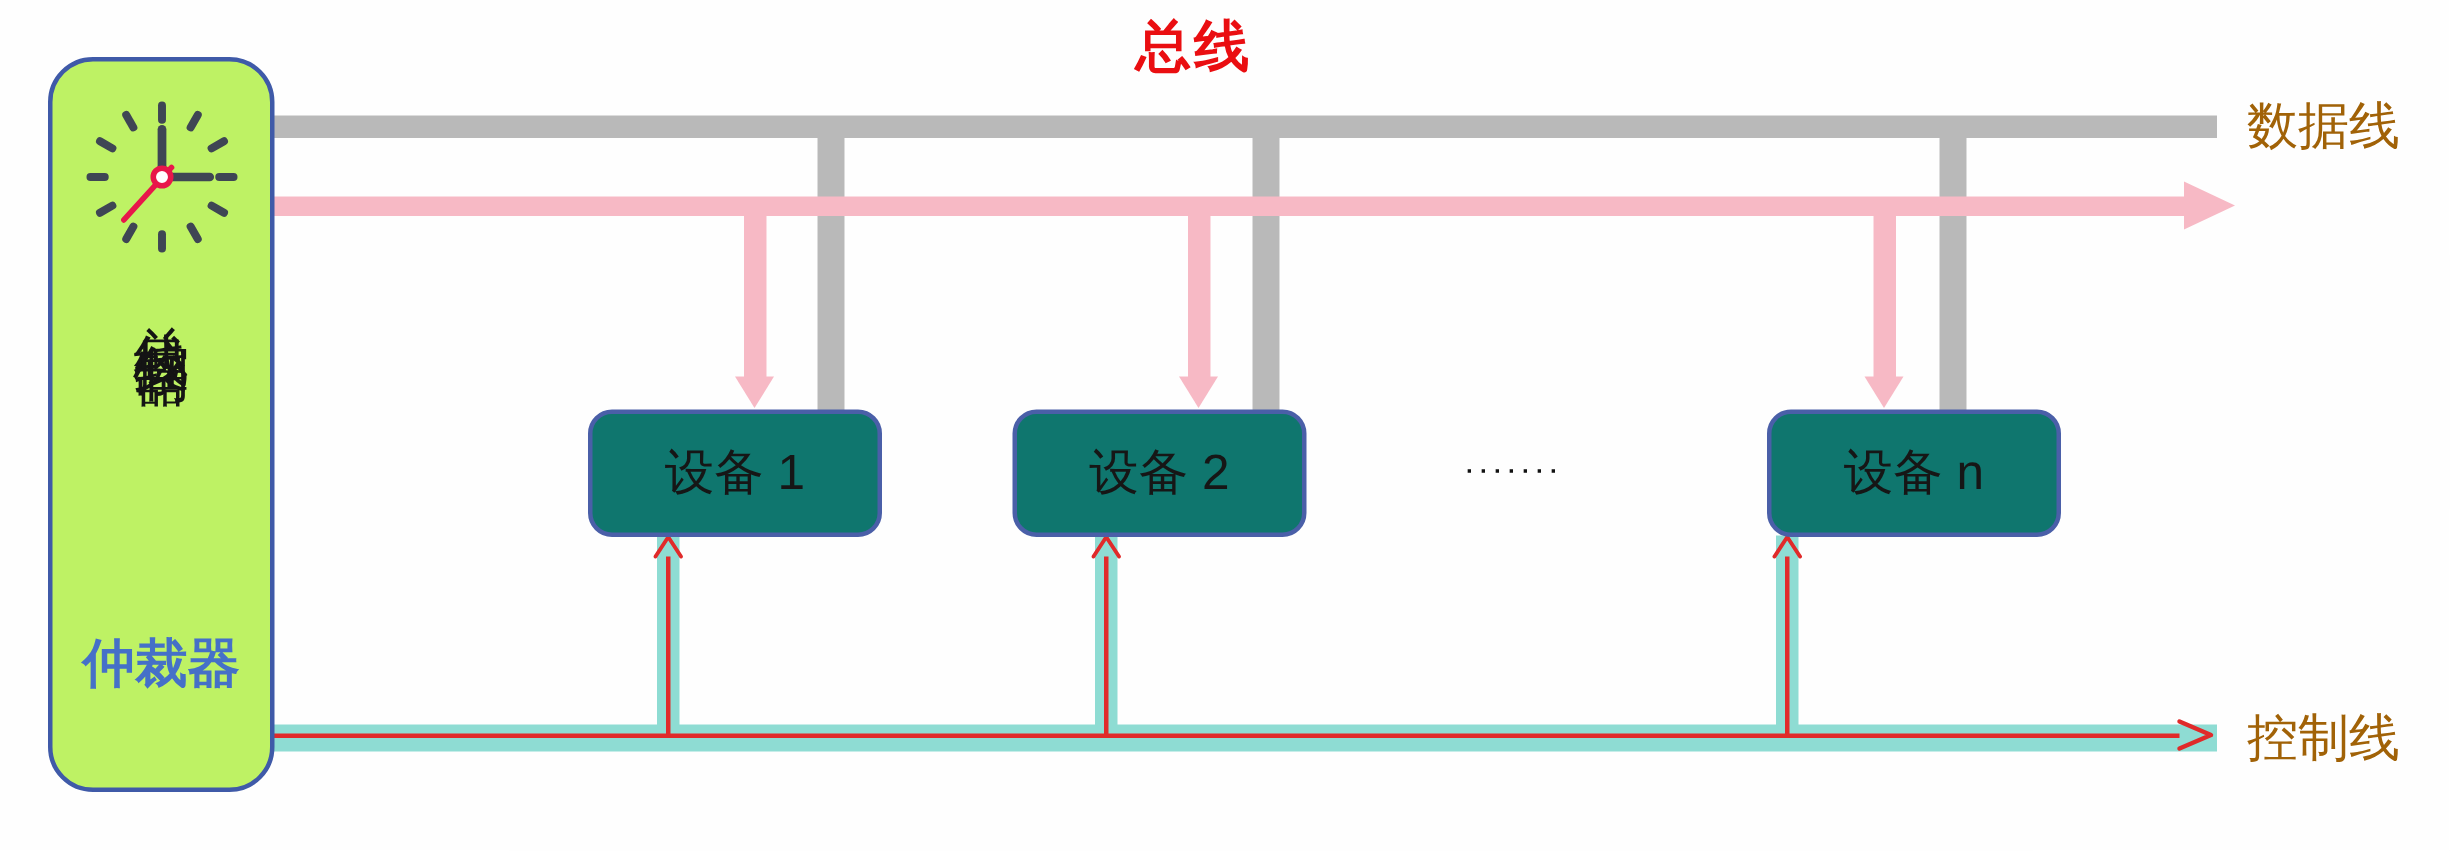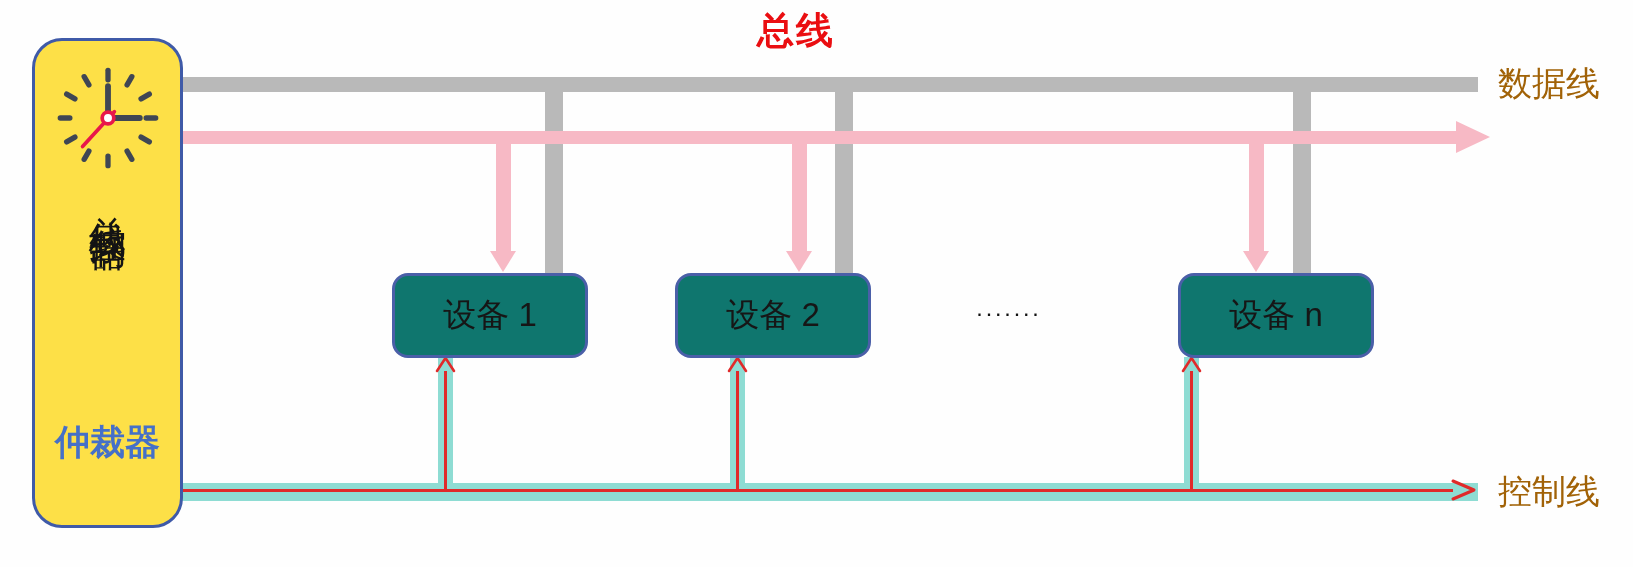--- a/index.html
+++ b/index.html
@@ -51,21 +51,21 @@
   .ellipsis{
     position:absolute;left:968px;top:306px;width:84px;text-align:center;
     font-size:16px;letter-spacing:4px;color:#111;font-weight:bold;z-index:3;
   }
   
   .bus-label{position:absolute;left:1498px;font-size:34px;color:#a16207;z-index:3;white-space:nowrap;}
   .lbl-data{top:61px;} .lbl-addr{top:115px;} .lbl-ctrl{top:469px;text-align:center;}
   
   .controller{
     position:absolute;left:32px;top:38px;width:151px;height:490px;box-sizing:border-box;
-    background:#fde047;border:3px solid #3f5aa8;border-radius:30px;z-index:4;
+    background:#bef264;border:3px solid #3f5aa8;border-radius:30px;z-index:4;
   }
   .clock-wrap{position:absolute;left:20px;top:24px;width:106px;height:106px;}
   .ctrl-vlabel{
     position:absolute;top:146px;left:50%;transform:translateX(-50%);
     writing-mode:vertical-rl;text-orientation:upright;
     font-size:37px;color:#141414;letter-spacing:5px;line-height:1;
   }
   .arbiter{
     position:absolute;top:378px;left:0;width:100%;text-align:center;
     font-size:35px;font-weight:bold;color:#4570c8;

